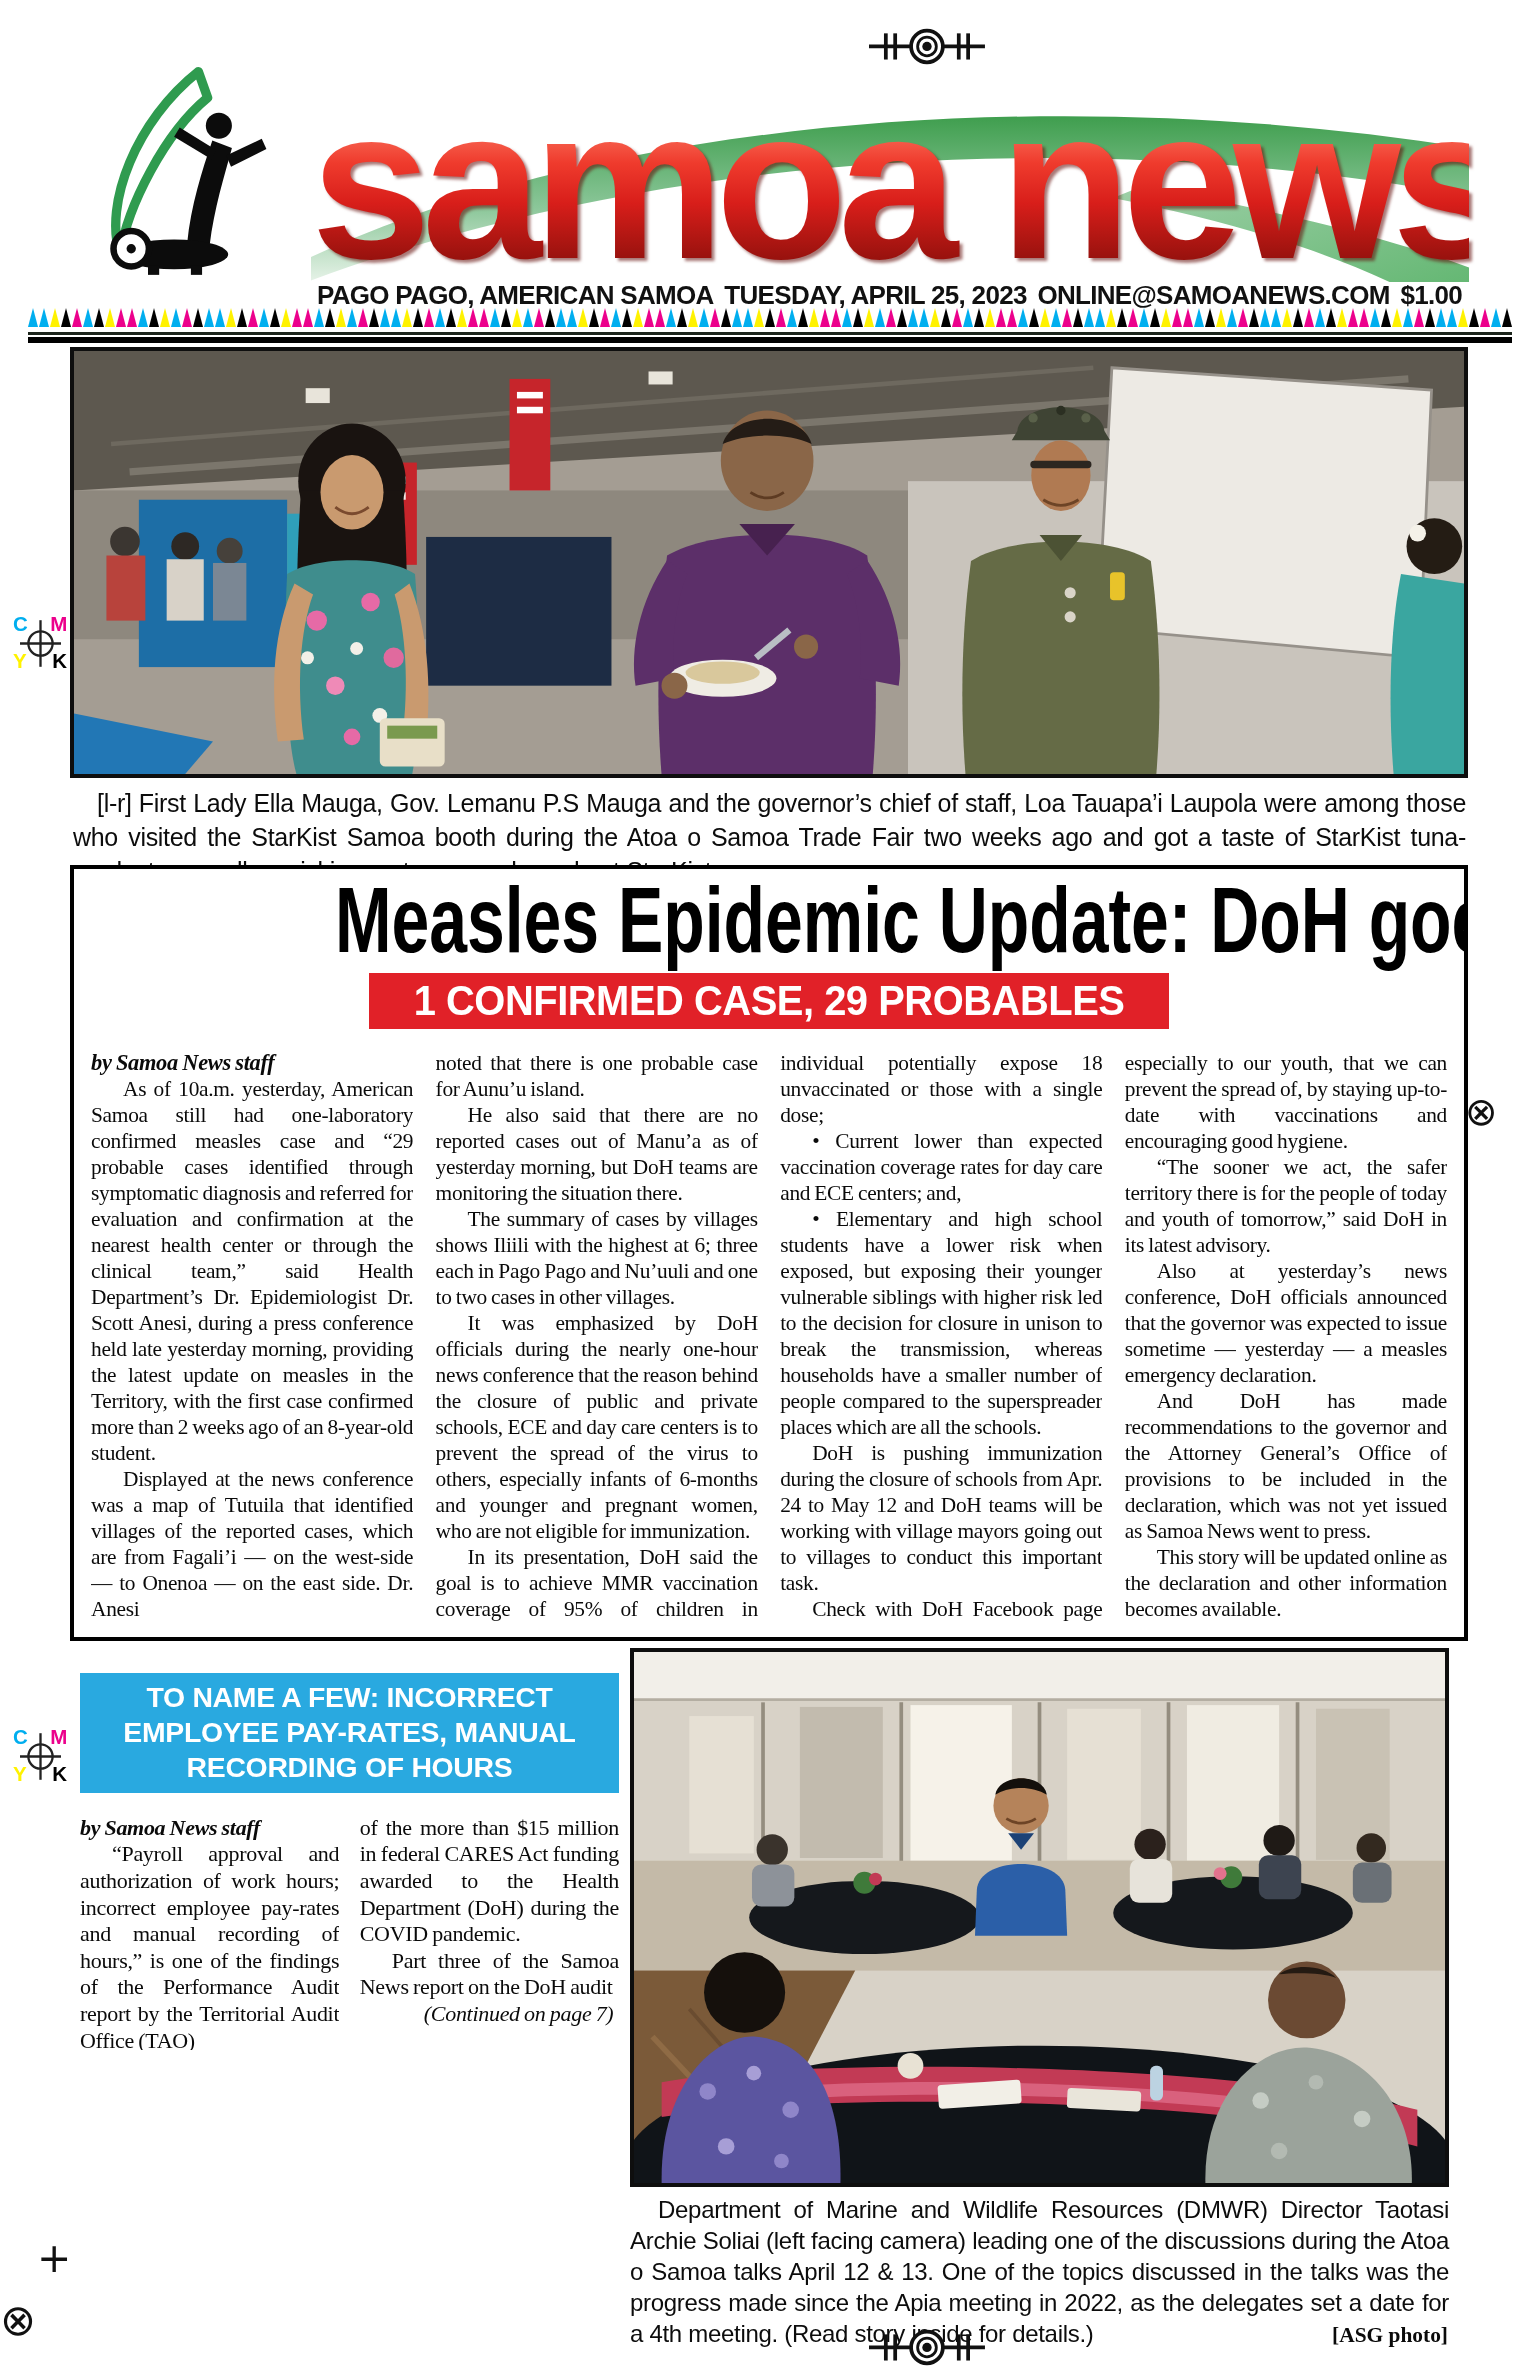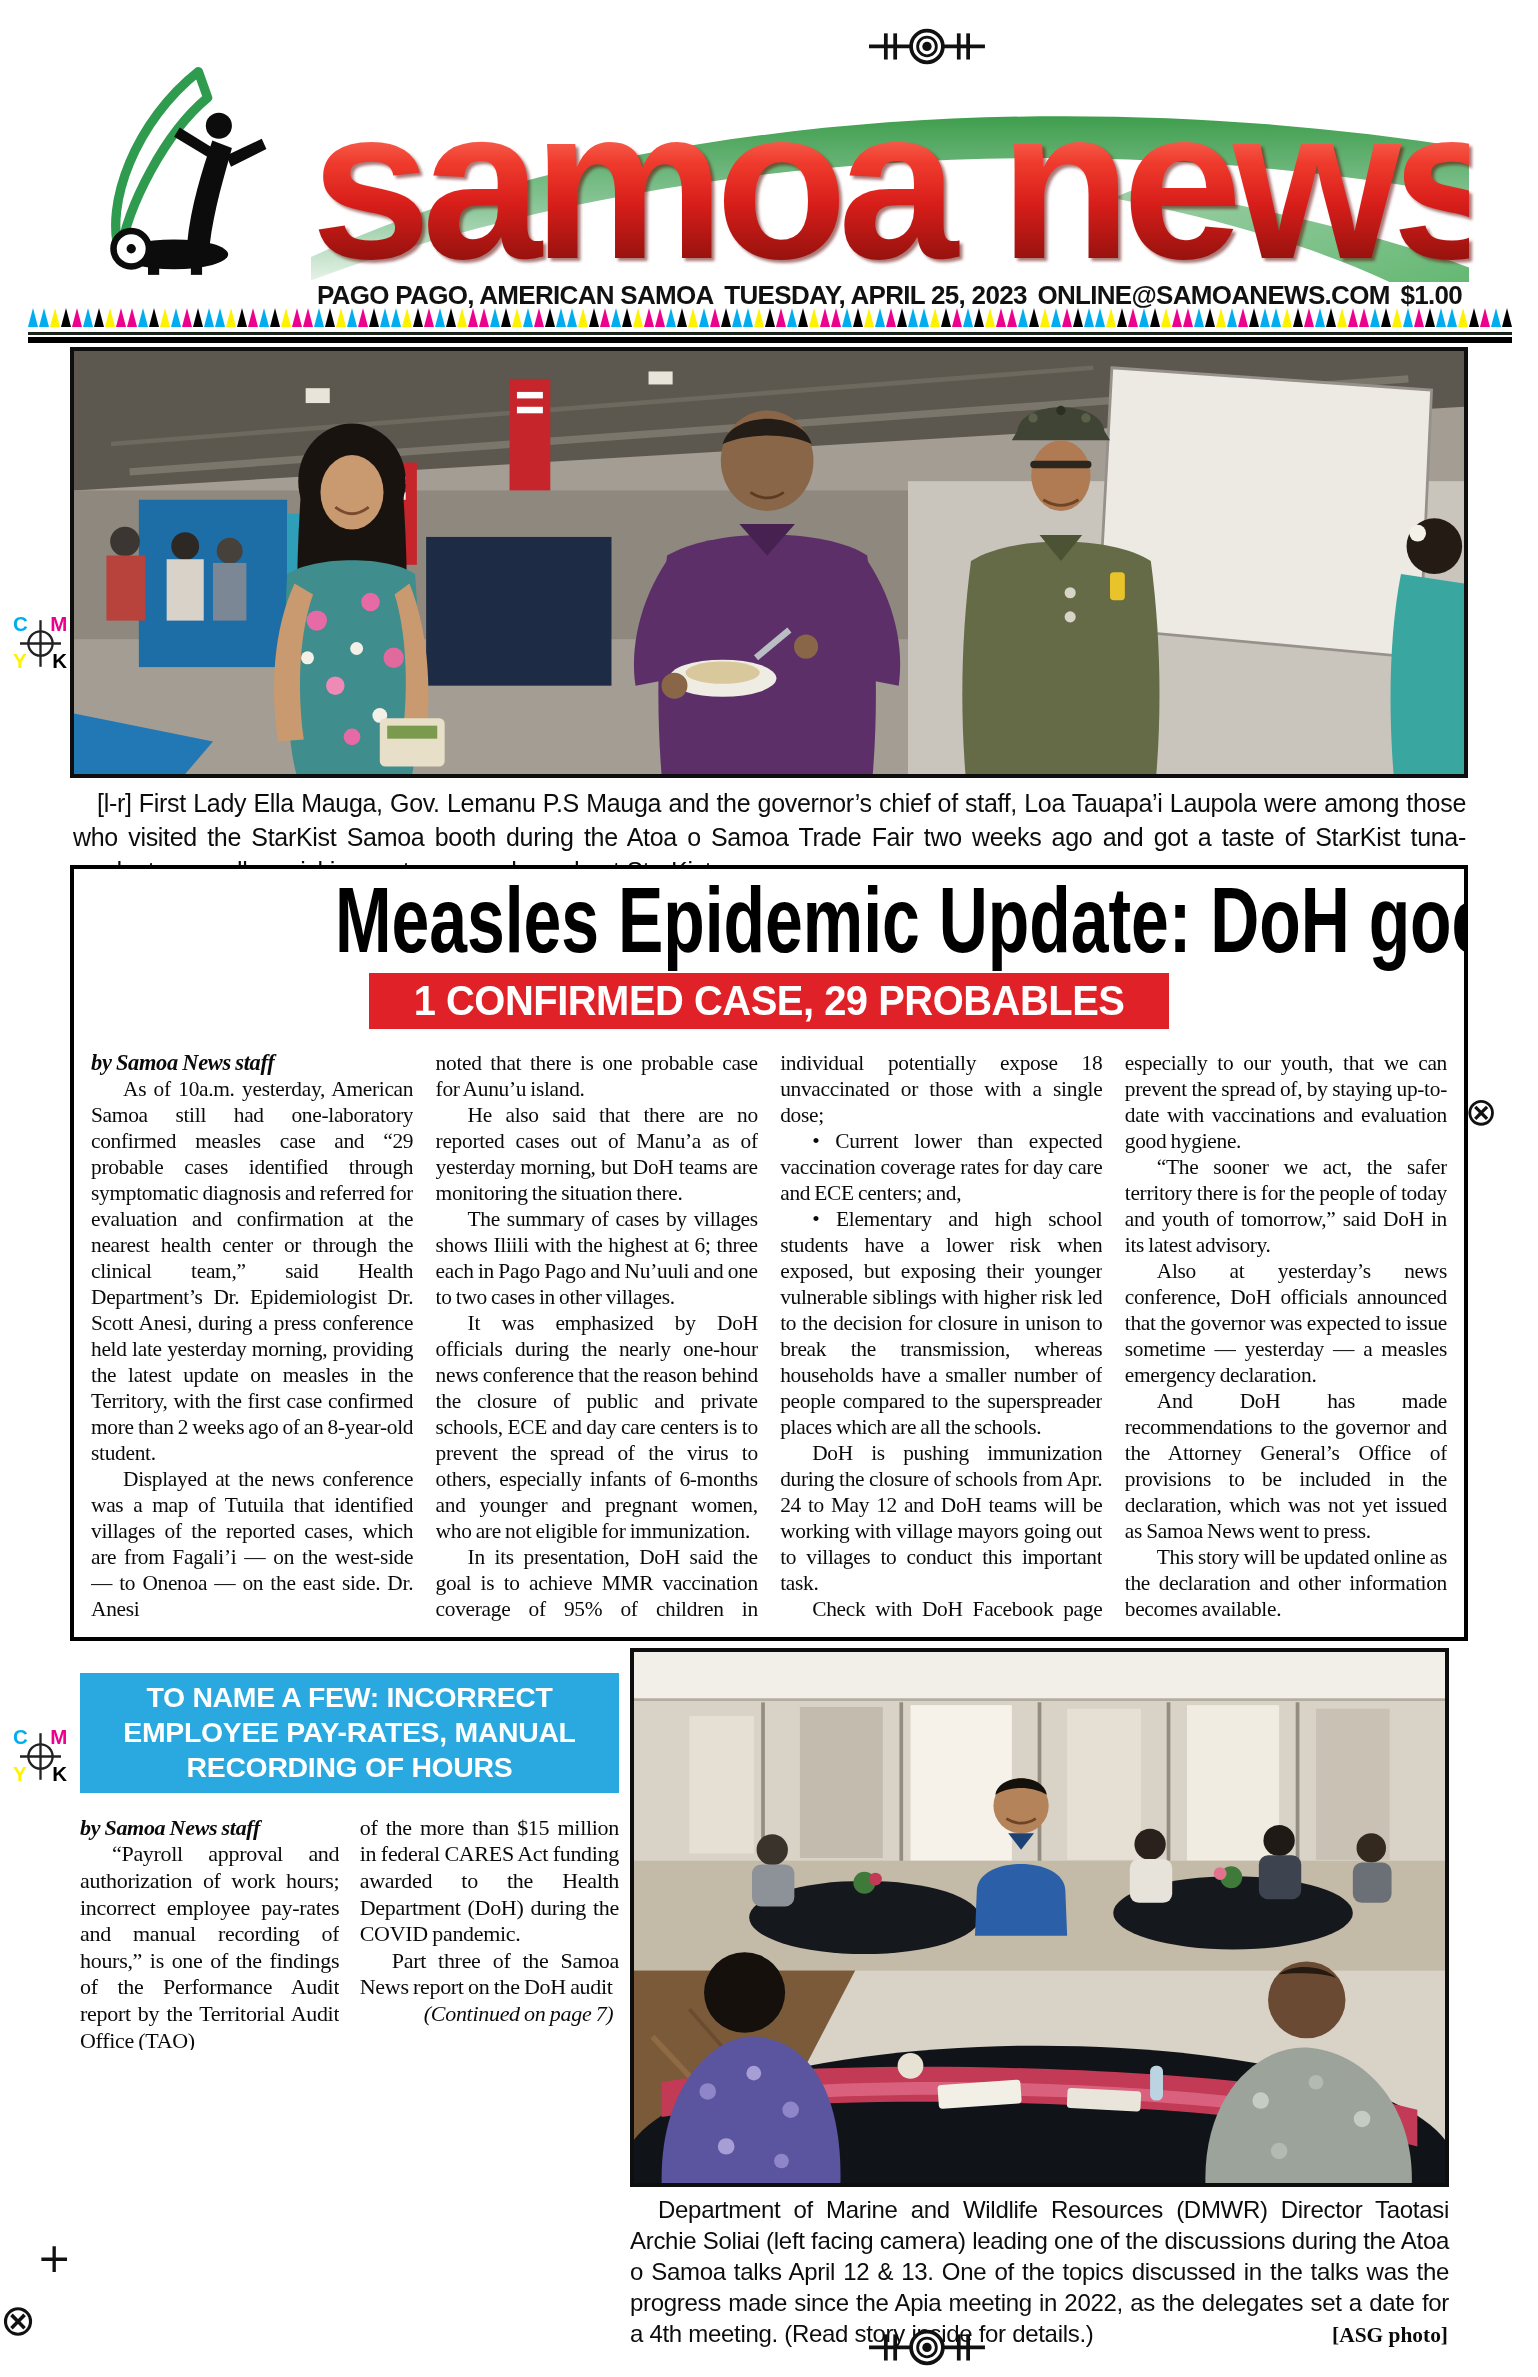--- a/index.html
+++ b/index.html
@@ -402,21 +402,21 @@
           <div class="para para-normal">In its presentation, DoH said the goal is to achieve MMR vaccination coverage of 95% of children in American Samoa:</div>
         </div>
       <div class="m-col">
           <div class="para para-flush">individual potentially expose 18 unvaccinated or those with a single dose;</div>
           <div class="para para-bullet">•  Current lower than expected vaccination coverage rates for day care and ECE centers; and,</div>
           <div class="para para-bullet">•  Elementary and high school students have a lower risk when exposed, but exposing their younger vulnerable siblings with higher risk led to the decision for closure in unison to break the transmission, whereas households have a smaller number of people compared to the superspreader places which are all the schools.</div>
           <div class="para para-normal">DoH is pushing immunization during the closure of schools from Apr. 24 to May 12 and DoH teams will be working with village mayors going out to villages to conduct this important task.</div>
           <div class="para para-normal">Check with DoH Facebook page for the latest update on village site visits and times.</div>
         </div>
       <div class="m-col">
-          <div class="para para-flush">especially to our youth, that we can prevent the spread of, by staying up-to-date with vaccinations and evaluation good hygiene.</div>
+          <div class="para para-flush">especially to our youth, that we can prevent the spread of, by staying up-to-date with vaccinations and encouraging good hygiene.</div>
           <div class="para para-normal">“The sooner we act, the safer territory there is for the people of today and youth of tomorrow,” said DoH in its latest advisory.</div>
           <div class="para para-normal">Also at yesterday’s news conference, DoH officials announced that the governor was expected to issue sometime — yesterday — a measles emergency declaration.</div>
           <div class="para para-normal">And DoH has made recommendations to the governor and the Attorney General’s Office of provisions to be included in the declaration, which was not yet issued as Samoa News went to press.</div>
           <div class="para para-normal">This story will be updated online as the declaration and other information becomes available.</div>
         </div>
     </div>
   </div>
 
   <div class="tao-left">
     <div class="tao-banner">

